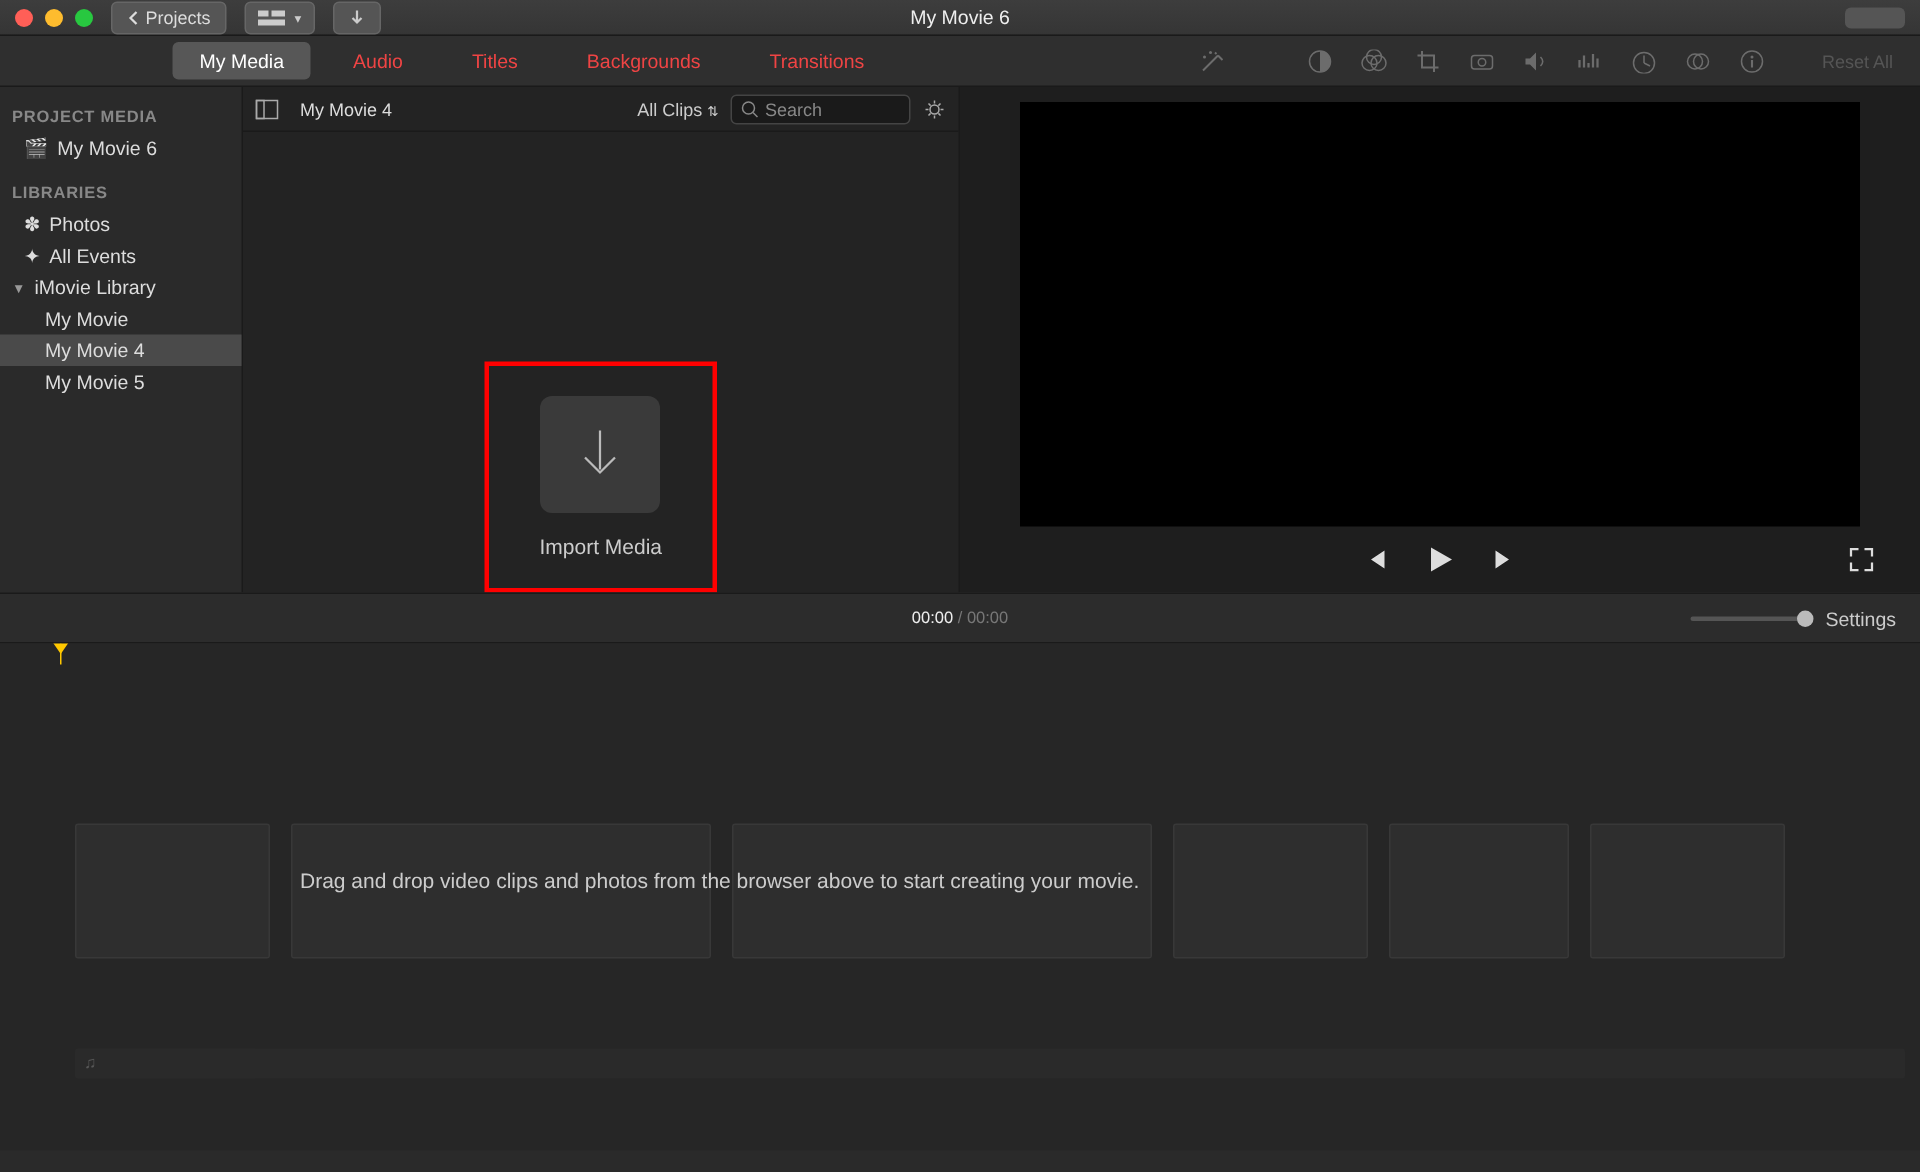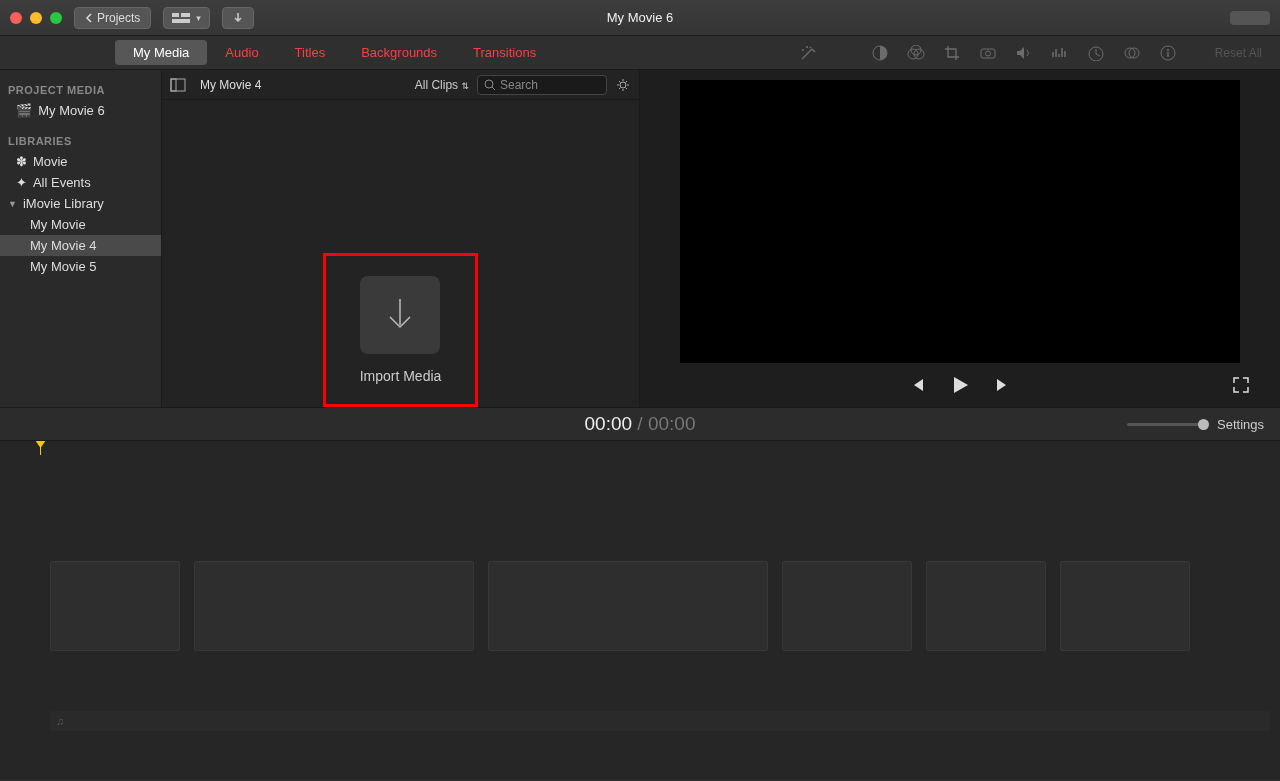--- a/index.html
+++ b/index.html
@@ -1,30 +1,30 @@
 <!DOCTYPE html>
 <html><head>
   <meta charset="utf-8">
   <style>
     * { margin: 0; padding: 0; box-sizing: border-box; font-family: -apple-system, BlinkMacSystemFont, "Helvetica Neue", sans-serif; }
     body { background: #2a2a2a; width: 1280px; height: 781px; overflow: hidden; color: #ccc; font-size: 13px; user-select: none; }
 
     
-    .titlebar { height: 36px; background: linear-gradient(#3d3d3d,#353535); display: flex; align-items: center; padding: 0 10px; border-bottom: 1px solid #1a1a1a; position: relative; }
+    .titlebar { height: 24px; background: linear-gradient(#3d3d3d,#353535); display: flex; align-items: center; padding: 0 10px; border-bottom: 1px solid #1a1a1a; position: relative; }
     .traffic { display: flex; gap: 8px; }
     .tl { width: 12px; height: 12px; border-radius: 50%; }
     .tl.close{background:#ff5f57}.tl.min{background:#febc2e}.tl.max{background:#28c840}
     .tbtn { margin-left: 12px; height: 22px; background: #555; border: 1px solid #666; border-radius: 4px; display: inline-flex; align-items: center; padding: 0 10px; color: #ddd; font-size: 12px; gap:4px; }
     .tbtn.icon-only{padding:0 8px}
     .title-center{position:absolute; left:50%; transform:translateX(-50%); color:#eee; font-size:13px; font-weight:500;}
     .pill{margin-left:auto; width:40px; height:14px; background:#555; border-radius:4px;}
 
     
     .tabrow{height:34px; background:#2f2f2f; display:flex; align-items:center; border-bottom:1px solid #1a1a1a;}
-    .tabs{margin-left:115px; display:flex; gap:0;}
+    .tabs{margin-left:115px; display:flex; gap:10px;}
     .tab{padding:5px 18px; font-size:13px; color:#ef4444; border-radius:4px;}
     .tab.active{background:#575757; color:#fff;}
     .adjust-icons{margin-left:auto; display:flex; gap:18px; align-items:center; padding-right:18px;}
     .aicon{width:18px; height:18px; opacity:.5; display:flex; align-items:center; justify-content:center;}
     .reset{color:#555; font-size:12px; margin-left:20px;}
     .wand-col{width:90px; display:flex; justify-content:center;}
 
     
     .main{display:flex; height:337px;}
     .sidebar{width:162px; background:#2a2a2a; border-right:1px solid #1a1a1a; padding-top:8px;}
@@ -33,35 +33,35 @@
     .srow.l2{padding-left:22px}
     .srow.l3{padding-left:30px}
     .srow.sel{background:#4a4a4a}
     .tri{font-size:9px; color:#999}
 
     .browser{flex:0 0 478px; background:#232323; border-right:1px solid #1a1a1a; display:flex; flex-direction:column;}
     .bhead{height:30px; display:flex; align-items:center; padding:0 8px; gap:8px; border-bottom:1px solid #1a1a1a; font-size:12px;}
     .bhead .name{flex:0 0 auto; margin-left:6px; color:#ddd}
     .bhead .spacer{flex:1}
     .filter{color:#ccc; font-size:12px}
-    .search{background:#1a1a1a; border:1px solid #444; border-radius:4px; height:20px; display:flex; align-items:center; padding:0 6px; gap:4px; width:130px;}
+    .search{background:#1a1a1a; border:1px solid #444; border-radius:4px; height:20px; display:flex; align-items:center; padding:0 6px; gap:4px; width:120px;}
     .search span{color:#888; font-size:12px}
     .bbody{flex:1; display:flex; align-items:flex-end; justify-content:center;}
     .import-wrap{border:3px solid #ff0000; padding:20px 34px; text-align:center;}
     .import-box{width:80px; height:78px; background:#3a3a3a; border-radius:8px; margin:0 auto 14px; display:flex; align-items:center; justify-content:center;}
     .import-label{color:#ccc; font-size:14px;}
 
     .viewer{flex:1; background:#1e1e1e; display:flex; flex-direction:column; padding:10px 20px 0;}
     .canvas{flex:1; background:#000; margin:0 20px;}
     .play-row{height:44px; display:flex; align-items:center; justify-content:center; gap:22px; position:relative;}
     .play-row .fs{position:absolute; right:10px;}
 
     
     .tlhead{height:34px; background:#2c2c2c; border-top:1px solid #1a1a1a; border-bottom:1px solid #1a1a1a; display:flex; align-items:center; padding:0 16px; position:relative;}
-    .tc{position:absolute; left:50%; transform:translateX(-50%); font-size:19px;text-align:center;}
+    .tc{position:absolute; left:50%; transform:translateX(-50%); font-size:11px;text-align:center;}
     .tc .cur{color:#eee}.tc .dur{color:#777}
     .zoom{margin-left:auto; display:flex; align-items:center; gap:10px;}
     .zslider{width:80px; height:3px; background:#555; position:relative; border-radius:2px;}
     .zslider::after{content:''; position:absolute; right:-2px; top:-4px; width:11px; height:11px; background:#bbb; border-radius:50%;}
     .settings{color:#ccc; font-size:13px;}
 
     
     .timeline{height:338px; background:#262626; position:relative; overflow:hidden;}
     .playhead{position:absolute; left:40px; top:0; width:1px; height:14px; background:#ffc800;}
     .playhead::before{content:''; position:absolute; left:-5px; top:-1px; width:11px; height:8px; background:#ffc800; clip-path:polygon(0 0,100% 0,50% 100%);}
@@ -188,21 +188,21 @@
 
   <div class="sidebar">
     <div class="sect">PROJECT MEDIA</div>
     <div class="srow">
       <span>🎬</span>
       <span>My Movie 6</span>
     </div>
     <div class="sect" style="margin-top:8px">LIBRARIES</div>
     <div class="srow">
       <span>✽</span>
-      <span>Movie</span>
+      <span>Photos</span>
     </div>
     <div class="srow">
       <span>✦</span>
       <span>All Events</span>
     </div>
     <div class="srow l2" style="padding-left:8px">
       <span class="tri">▼</span>
       <span>iMovie Library</span>
     </div>
     <div class="srow l3">
@@ -292,20 +292,21 @@
 
 <div class="timeline">
   <div class="playhead"></div>
   <div class="filmicon">
     <svg width="30" height="30">
         <rect x="3" y="5" width="24" height="20" fill="none" stroke="#888"></rect>
         <rect x="3" y="5" width="24" height="4" fill="#888" opacity=".4"></rect>
         <rect x="3" y="21" width="24" height="4" fill="#888" opacity=".4"></rect>
       </svg>
   </div>
+  <div class="hint">Drag and drop video clips and photos from the browser above to start creating your movie.</div>
   <div class="tracks">
     <div class="ph sm"></div>
     <div class="ph lg"></div>
     <div class="ph lg"></div>
     <div class="ph sm"></div>
     <div class="ph xs"></div>
     <div class="ph sm"></div>
   </div>
   <div class="audiotrack">
     <span style="font-size:11px;color:#888">♫</span>

